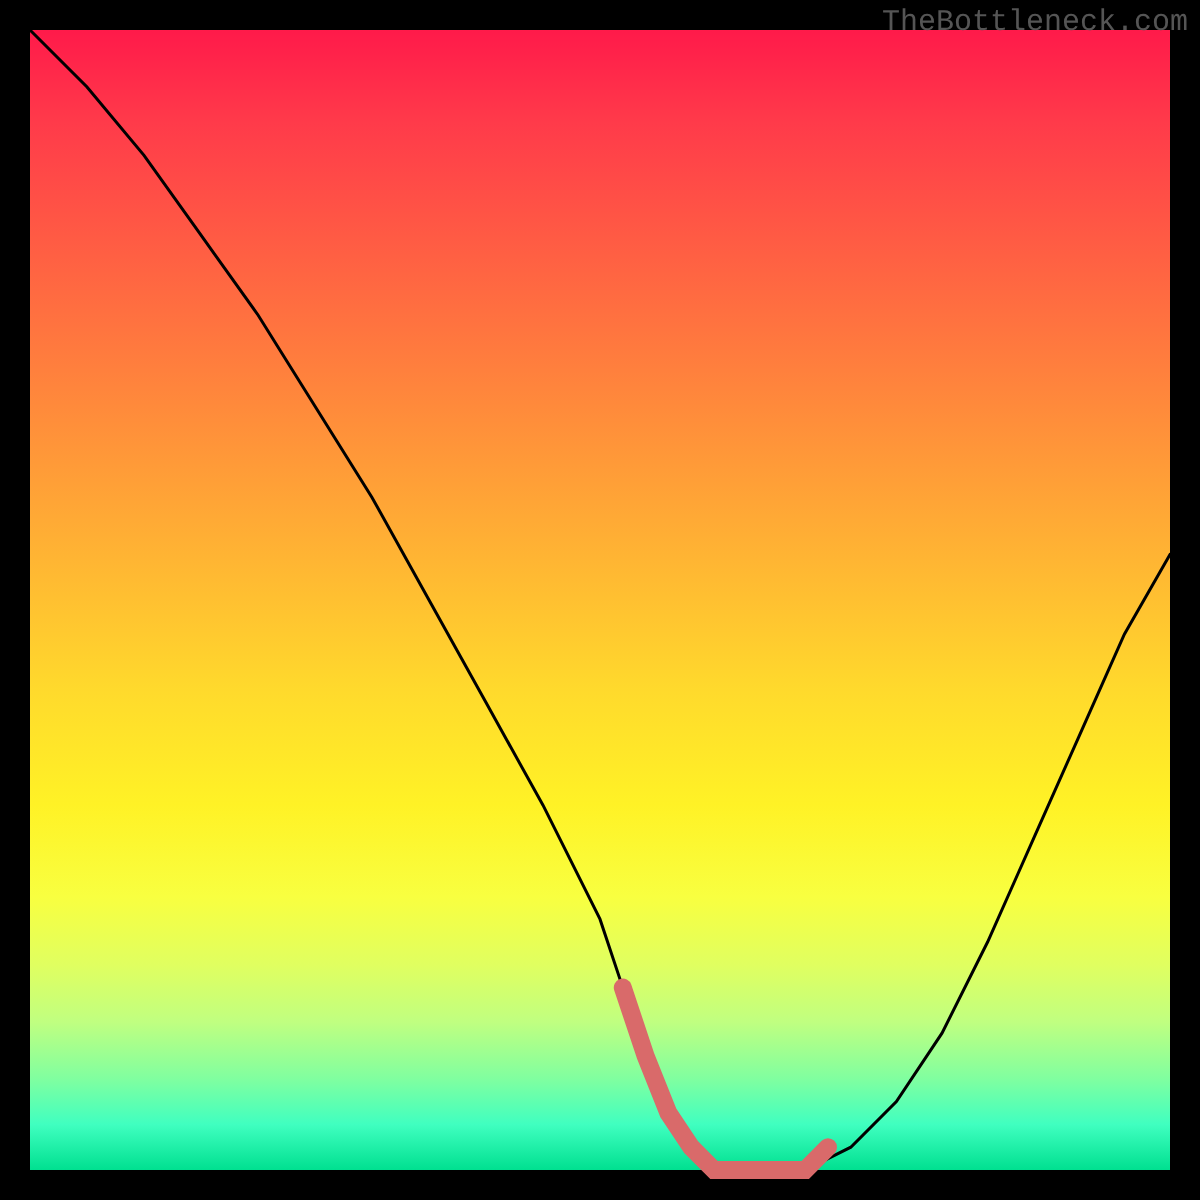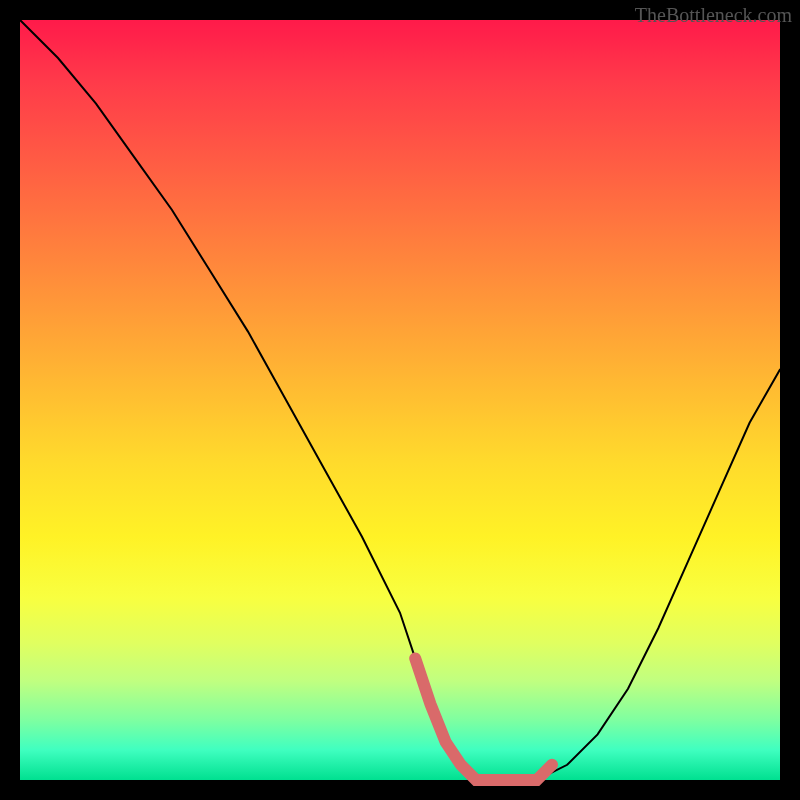--- a/index.html
+++ b/index.html
@@ -30,21 +30,21 @@
       #c0ff80 87%,
       #80ffa0 92%,
       #40ffc0 96%,
       #00e090 100%
     );
   }
   .watermark {
     position: absolute;
     top: 4px;
     right: 8px;
-    font-family: Liberation Serif, serif;
+    font-family: Liberation Mono, monospace;
     font-size: 20px;
     color: #555;
     z-index: 10;
   }
   svg.curve {
     position: absolute;
     left: 0;
     top: 0;
     width: 760px;
     height: 760px;

